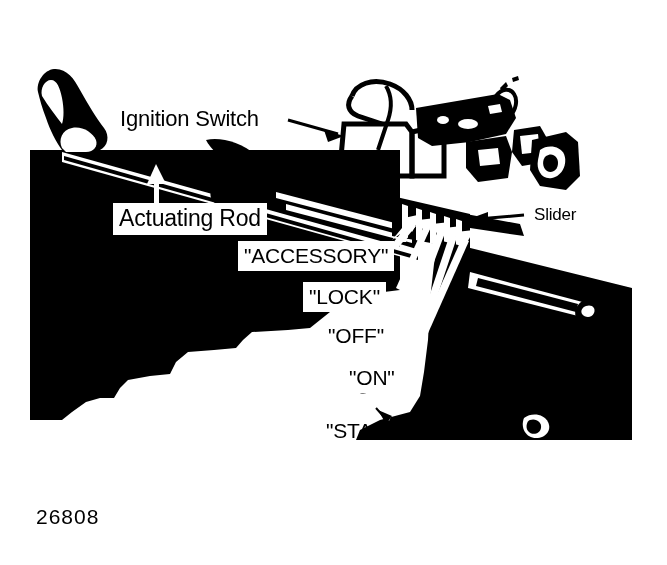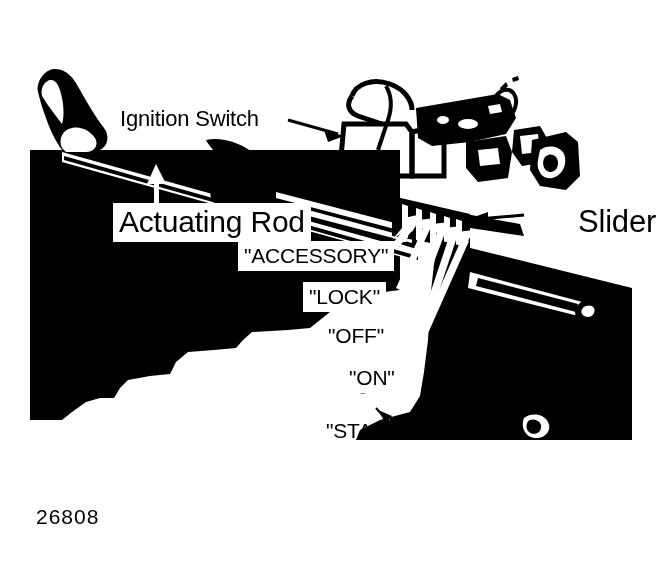--- a/index.html
+++ b/index.html
@@ -42,28 +42,27 @@
   }
   #lbl-ignition-switch {
     left: 116px;
     top: 105px;
     font-size: 22px;
     padding: 3px 4px 4px 4px;
   }
   #lbl-actuating-rod {
     left: 113px;
     top: 203px;
-    font-size: 30px;
+    font-size: 23px;
   }
   #lbl-slider {
     left: 530px;
     top: 203px;
-    font-size: 31px;
+    font-size: 17px;
     padding: 3px 4px 4px 4px;
-    margin-left: 44px;
   }
   #lbl-accessory {
     left: 238px;
     top: 241px;
     font-size: 21px;
   }
   #lbl-lock {
     left: 303px;
     top: 282px;
     font-size: 21px;

